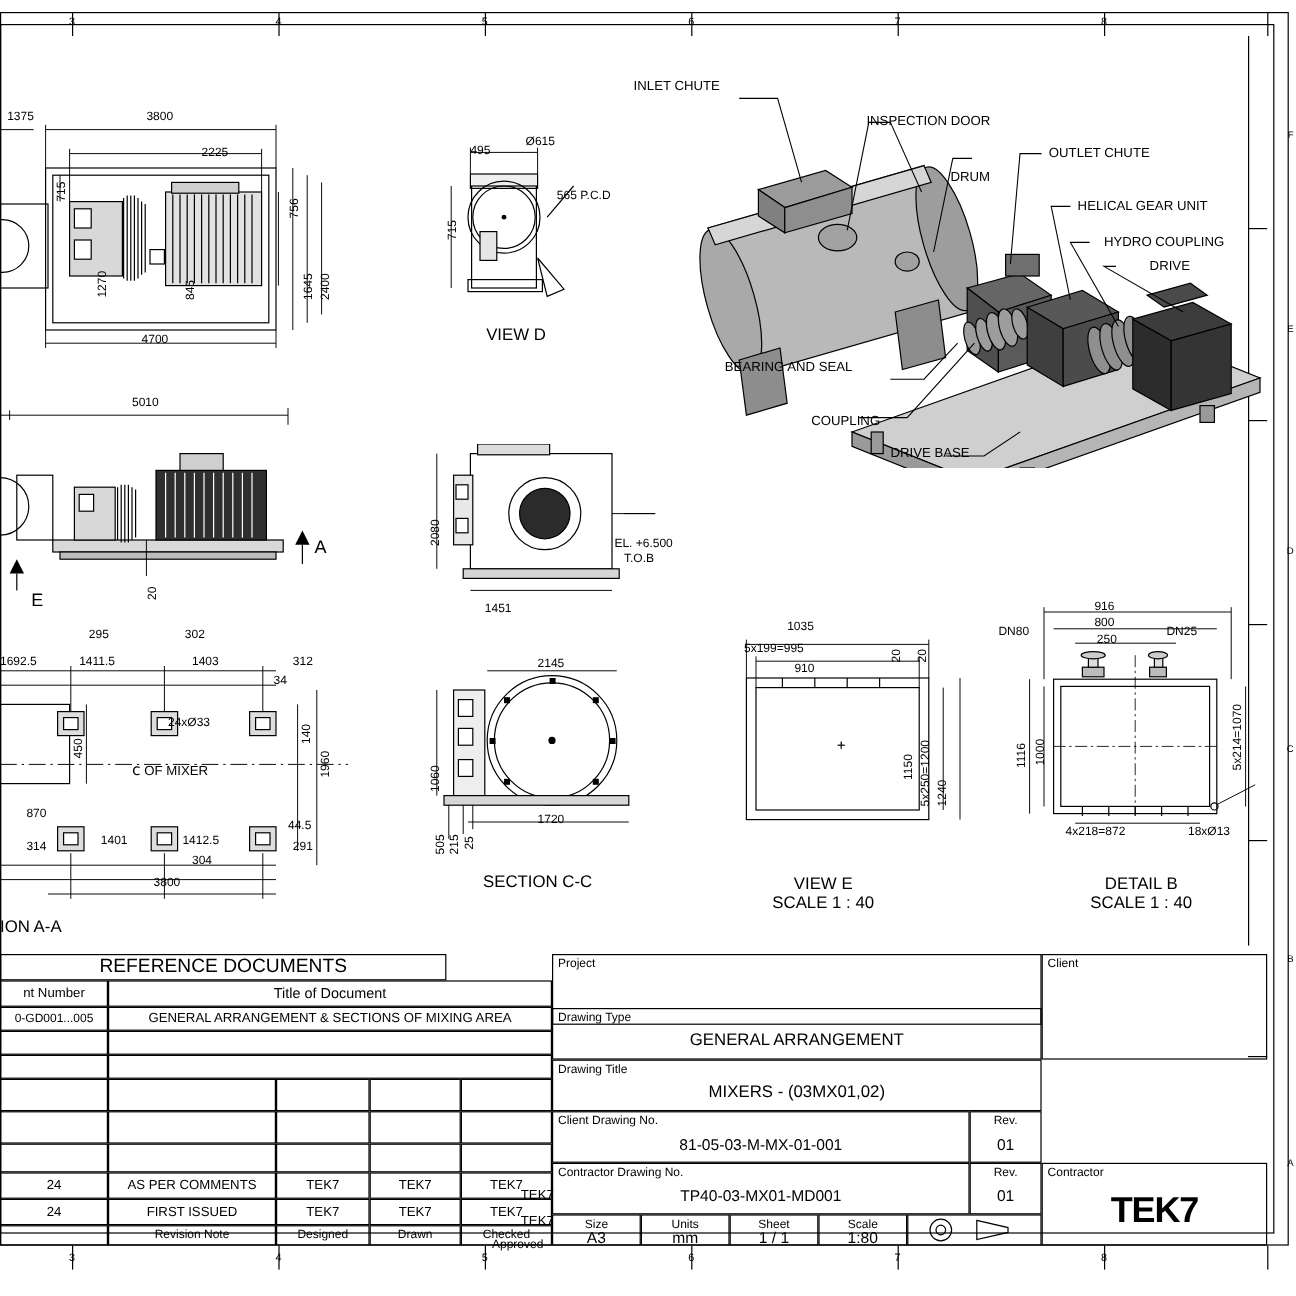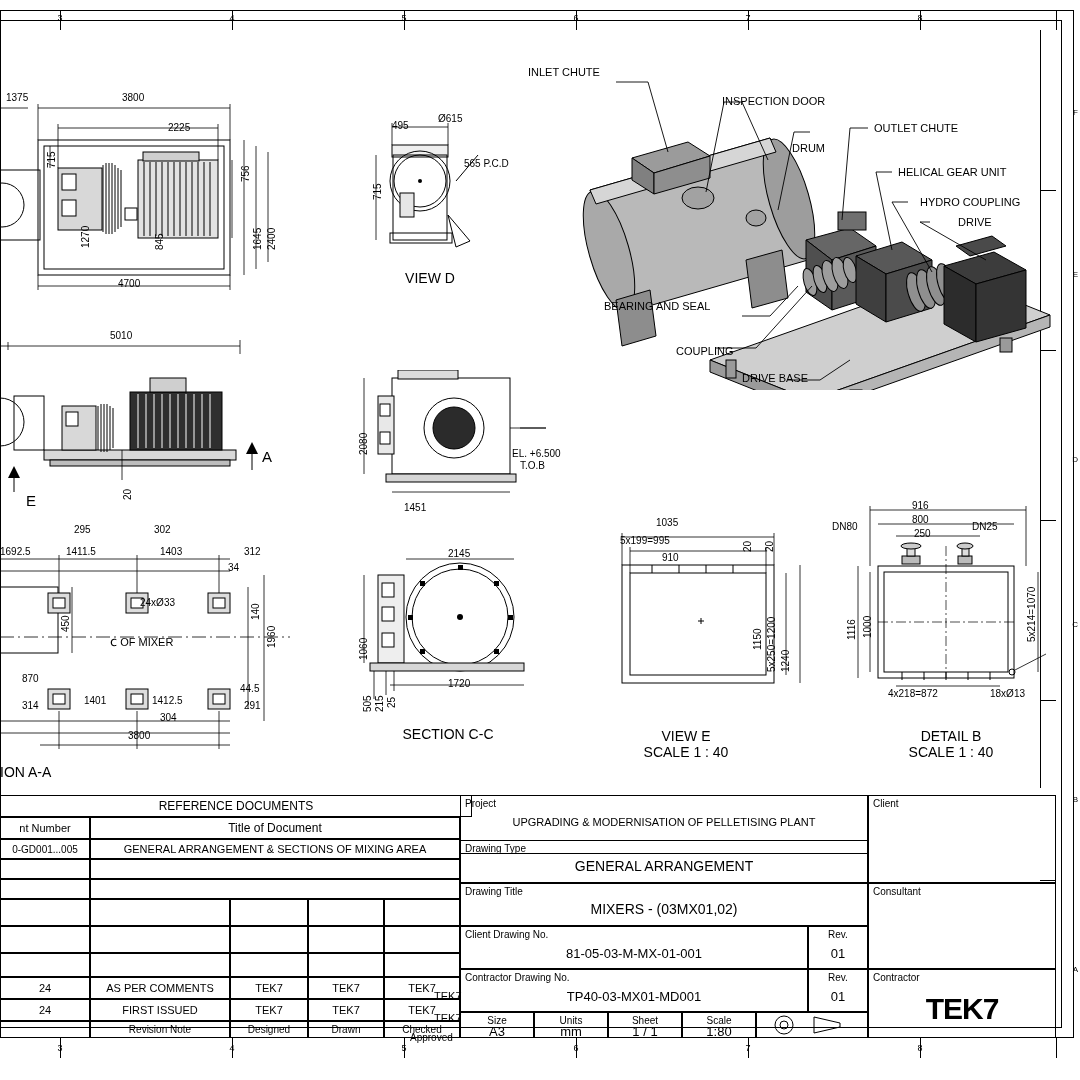--- a/index.html
+++ b/index.html
@@ -534,21 +534,21 @@
     <div class="dimv" style="left:862px;top:638px">1000</div>
     <div class="dimv" style="left:1026px;top:642px">5x214=1070</div>
     <div class="dim" style="left:888px;top:688px">4x218=872</div>
     <div class="dim" style="left:990px;top:688px">18xØ13</div>
     <div class="cap" style="left:856px;top:728px;width:190px">DETAIL B</div>
     <div class="cap" style="left:856px;top:744px;width:190px">SCALE 1 : 40</div>
   </div>
 
   <div class="tb">
 
-    <div class="cell ctr" style="left:0;top:0;width:472px;height:22px;font-size:12px">REFERENCE DOCUMENTS</div>
+    <div class="cell ctr" style="left:0;top:0;width:372px;height:22px;font-size:16px">REFERENCE DOCUMENTS</div>
     <div class="cell ctr" style="left:0;top:22px;width:90px;height:22px;font-size:11px">nt Number</div>
     <div class="cell ctr" style="left:90px;top:22px;width:370px;height:22px;font-size:12px">Title of Document</div>
 
     <div class="cell ctr" style="left:0;top:44px;width:90px;height:20px;font-size:10px">0-GD001...005</div>
     <div class="cell ctr" style="left:90px;top:44px;width:370px;height:20px;font-size:11px">GENERAL ARRANGEMENT &amp; SECTIONS OF MIXING AREA</div>
     <div class="cell ctr" style="left:0;top:64px;width:90px;height:20px"></div>
     <div class="cell ctr" style="left:90px;top:64px;width:370px;height:20px"></div>
     <div class="cell ctr" style="left:0;top:84px;width:90px;height:20px"></div>
     <div class="cell ctr" style="left:90px;top:84px;width:370px;height:20px"></div>
 
@@ -586,21 +586,20 @@
     <div class="cell ctr" style="left:90px;top:226px;width:140px;height:17px;font-size:10px">Revision Note</div>
     <div class="cell ctr" style="left:230px;top:226px;width:78px;height:17px;font-size:10px">Designed</div>
     <div class="cell ctr" style="left:308px;top:226px;width:76px;height:17px;font-size:10px">Drawn</div>
     <div class="cell ctr" style="left:384px;top:226px;width:76px;height:17px;font-size:10px">Checked</div>
     <div class="cell ctr" style="left:460px;top:226px;width:0px;height:0px;border:none"></div>
 
     <div class="cell ctr" style="left:460px;top:182px;width:0;height:0;border:none"></div>
 
     <div class="cell" style="left:460px;top:0;width:408px;height:59px">
       <div class="tl">Project</div>
-      <div class="val" style="top:20px;font-size:11px">UPGRADING &amp; MODERNISATION OF PELLETISING PLANT</div>
     </div>
     <div class="cell" style="left:460px;top:45px;width:408px;height:43px">
       <div class="tl">Drawing Type</div>
       <div class="val" style="top:17px;font-size:14px">GENERAL ARRANGEMENT</div>
     </div>
     <div class="cell" style="left:460px;top:88px;width:408px;height:43px">
       <div class="tl">Drawing Title</div>
       <div class="val" style="top:17px;font-size:14px">MIXERS - (03MX01,02)</div>
     </div>
     <div class="cell" style="left:460px;top:131px;width:348px;height:43px">
@@ -640,23 +639,20 @@
       <svg width="96" height="20" viewBox="0 0 96 20">
         <circle cx="20" cy="10" r="9" class="nofill"></circle>
         <circle cx="20" cy="10" r="4" class="nofill"></circle>
         <path d="M50 2 L76 8 L76 12 L50 18 Z" class="nofill"></path>
       </svg>
     </div>
 
     <div class="cell" style="left:868px;top:0;width:188px;height:88px">
       <div class="tl">Client</div>
     </div>
-    <div class="cell" style="left:868px;top:88px;width:188px;height:86px">
-      <div class="tl">Consultant</div>
-    </div>
     <div class="cell" style="left:868px;top:174px;width:188px;height:69px">
       <div class="tl">Contractor</div>
       <div class="logo" style="position:absolute;left:0;right:0;top:22px;text-align:center">TEK7</div>
     </div>
   </div>
 
   <div class="lbl" style="left:410px;top:1032px;font-size:10px">Approved</div>
   <div class="lbl" style="left:434px;top:990px;font-size:11px">TEK7</div>
   <div class="lbl" style="left:434px;top:1012px;font-size:11px">TEK7</div>
 

